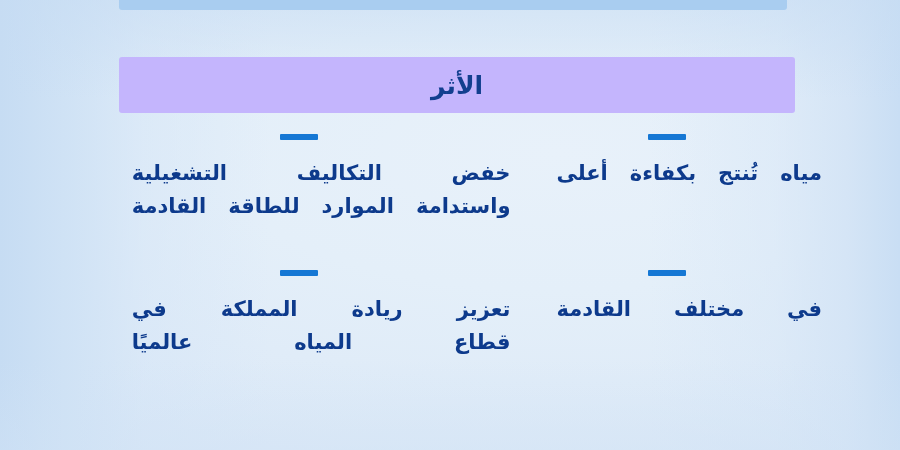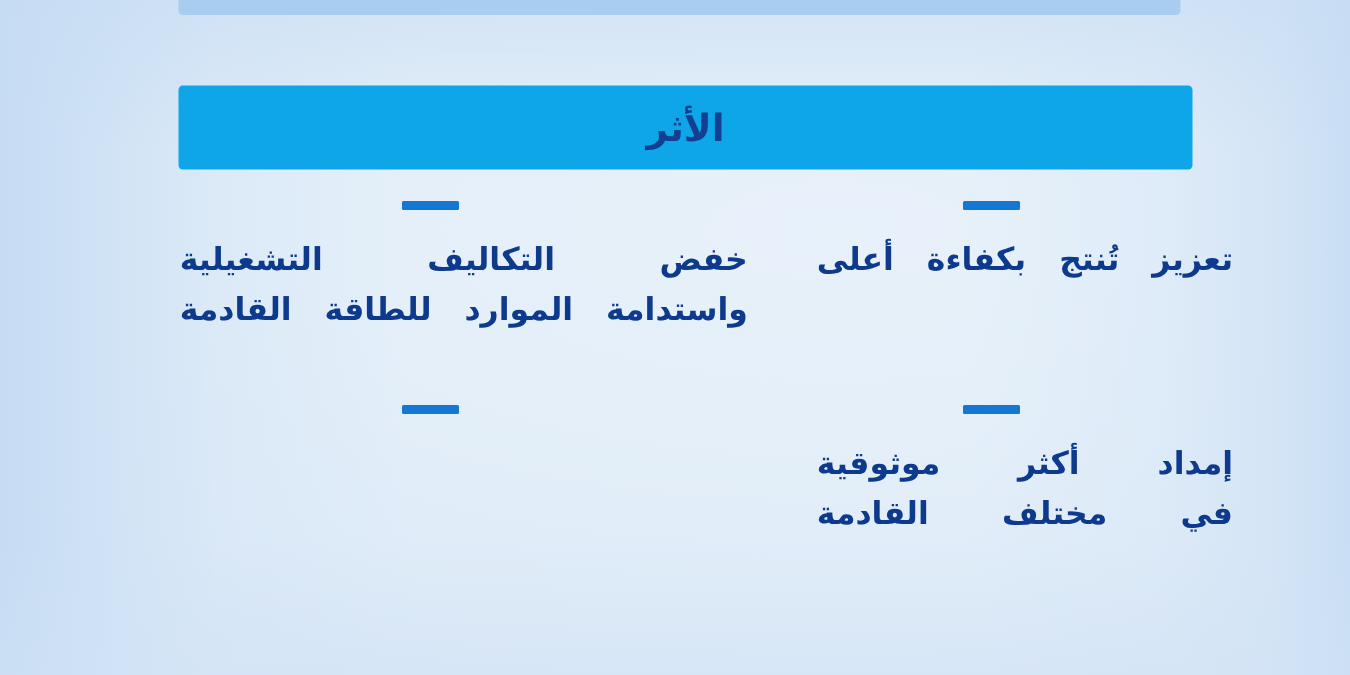--- a/index.html
+++ b/index.html
@@ -81,21 +81,21 @@
     border-radius: 3px;
   }
 
   
   #slide .title-bar {
     position: absolute;
     left: 119px;
     top: 57px;
     width: 676px;
     height: 56px;
-    background: #0ea5e9;
+    background: #c4b5fd;
     border-radius: 3px;
     display: flex;
     align-items: center;
     justify-content: center;
   }
 
   #slide .title-bar .title-text {
     color: #123f8f;
     font-size: 25px;
     font-weight: bold;
@@ -164,38 +164,41 @@
 
   <div class="title-bar">
     <span class="title-text">الأثر</span>
   </div>
 
   <div class="impact-grid">
 
     <div class="impact-item">
       <span class="accent-dash"></span>
       <div class="item-lines">
-        <span class="item-line">تعزيز تُنتج بكفاءة أعلى</span>
+        <span class="item-line">مياه تُنتج بكفاءة أعلى</span>
       </div>
     </div>
 
     <div class="impact-item">
       <span class="accent-dash"></span>
       <div class="item-lines">
         <span class="item-line">خفض التكاليف التشغيلية</span>
         <span class="item-line">واستدامة الموارد للطاقة القادمة</span>
       </div>
     </div>
 
     <div class="impact-item">
       <span class="accent-dash"></span>
       <div class="item-lines">
-        <span class="item-line">إمداد أكثر موثوقية</span>
         <span class="item-line">في مختلف القادمة</span>
       </div>
     </div>
 
     <div class="impact-item">
       <span class="accent-dash"></span>
+      <div class="item-lines">
+        <span class="item-line">تعزيز ريادة المملكة في</span>
+        <span class="item-line">قطاع المياه عالميًا</span>
+      </div>
     </div>
 
   </div>
 </div>
 
 </body></html>

